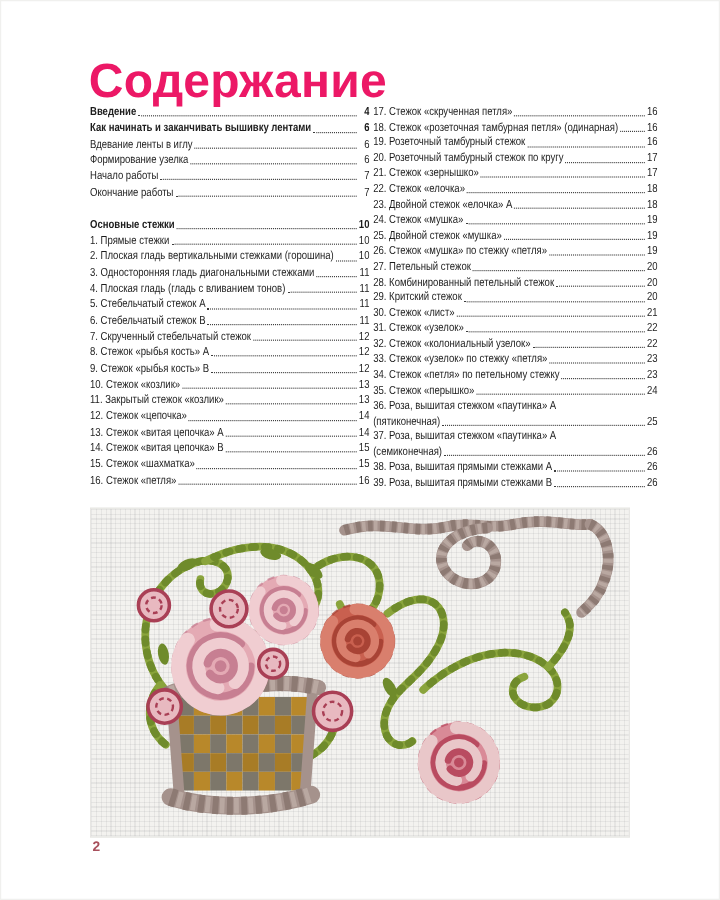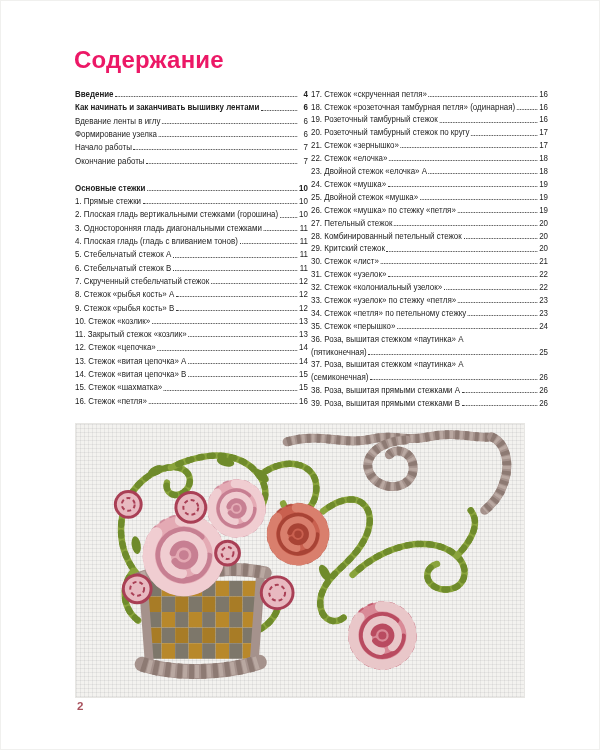--- a/index.html
+++ b/index.html
@@ -3,21 +3,21 @@
 <meta charset="utf-8">
 <style>
   html,body{margin:0;padding:0;background:#ffffff;}
   .page{
     position:relative;width:600px;height:750px;background:#fff;overflow:hidden;
     font-family:"Liberation Sans",sans-serif;color:#1c1c1c;
     box-shadow:inset 0 0 0 1px #f0f0ee;
   }
   .title{
     position:absolute;left:74px;top:46px;margin:0;
-    font-size:24px;font-weight:bold;letter-spacing:0.2px;
+    font-size:40px;font-weight:bold;letter-spacing:0.2px;
   }
   .cols{position:absolute;left:75px;top:86px;width:475px;}
   .col{position:absolute;top:0;transform:scaleX(0.82);transform-origin:top left;}
   .col-left{left:0;width:284px;}
   .col-right{left:236px;width:289px;}
   .toc-row{
     display:flex;align-items:flex-end;height:13.3px;line-height:1.05;
     font-size:9.7px;white-space:nowrap;overflow:hidden;
   }
   .col-right .toc-row{height:12.9px;}

